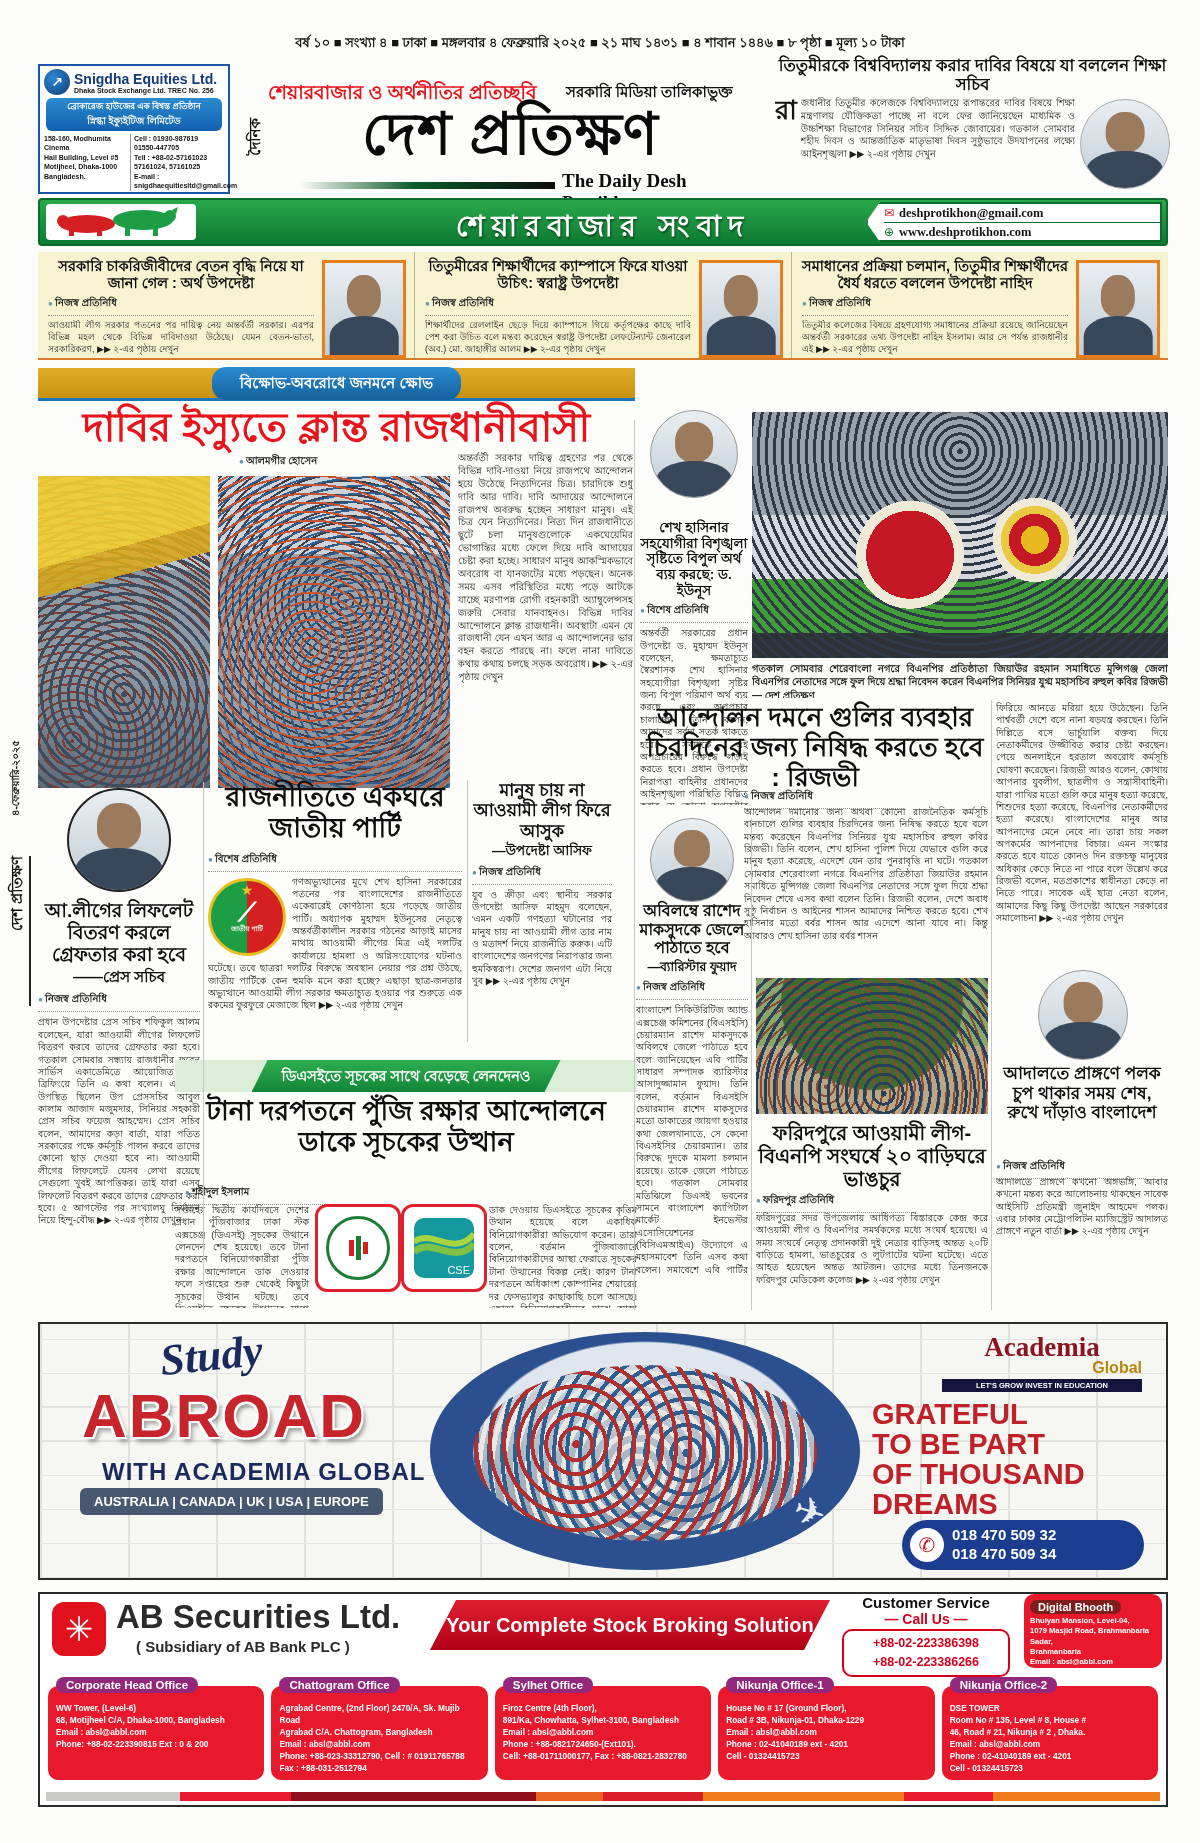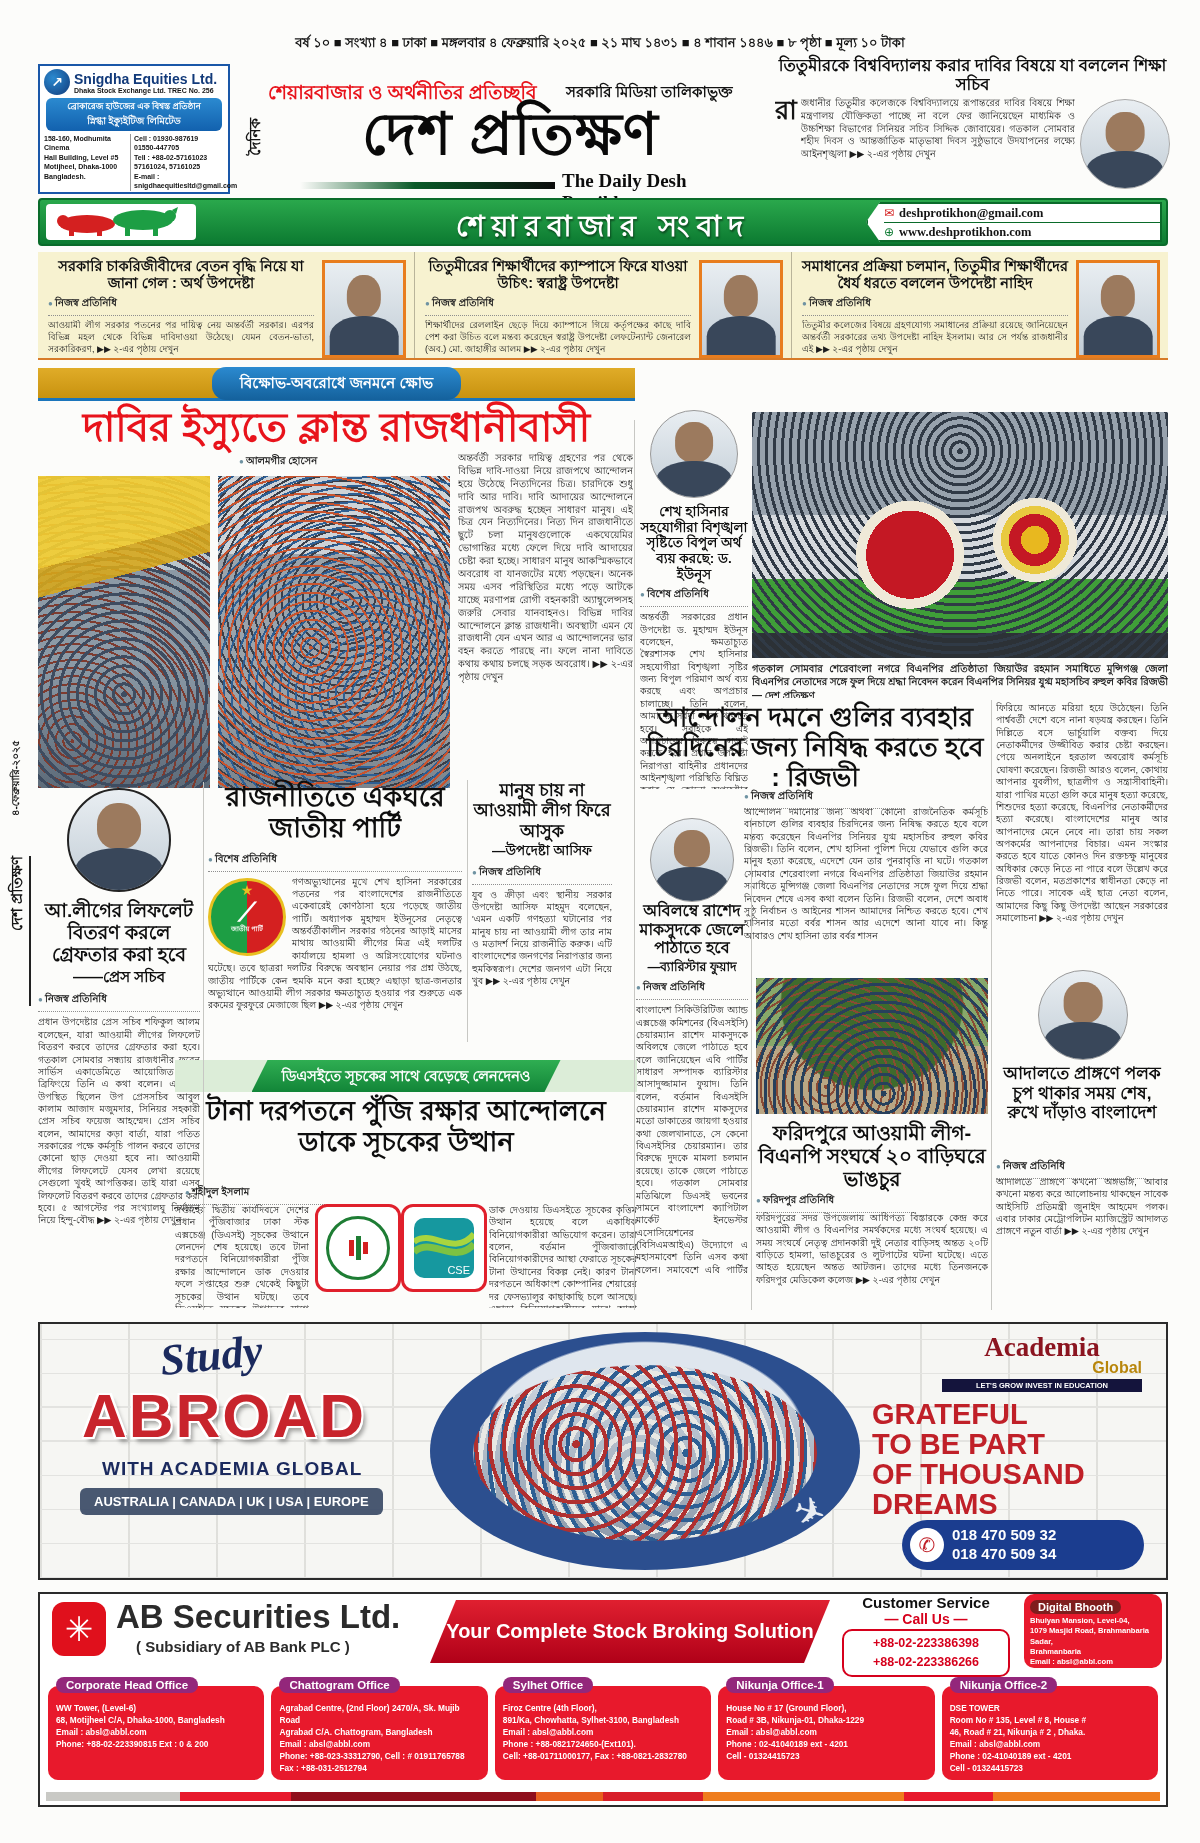--- a/index.html
+++ b/index.html
@@ -134,21 +134,21 @@
     <div class="kicker-blue">বিক্ষোভ-অবরোধে জনমনে ক্ষোভ</div>
   </div>
   <div class="abs" style="left:38px;top:406px;width:597px;text-align:center;font-size:40px;font-weight:900;color:#e8131b;line-height:1.05">দাবির ইস্যুতে ক্লান্ত রাজধানীবাসী</div>
   <div class="abs by" style="left:128px;top:453px;width:300px;text-align:center;border-bottom:none">আলমগীর হোসেন</div>
   <div class="abs photo ph-protest" style="left:38px;top:476px;width:172px;height:312px"></div>
   <div class="abs photo ph-street" style="left:218px;top:476px;width:232px;height:312px"></div>
   <div class="abs bd" style="left:458px;top:452px;width:175px;height:324px;font-size:9.7px">অন্তর্বর্তী সরকার দায়িত্ব গ্রহণের পর থেকে বিভিন্ন দাবি-দাওয়া নিয়ে রাজপথে আন্দোলন হয়ে উঠেছে নিত্যদিনের চিত্র। চারদিকে শুধু দাবি আর দাবি। দাবি আদায়ের আন্দোলনে রাজপথ অবরুদ্ধ হচ্ছেন সাধারণ মানুষ। এই চিত্র যেন নিত্যদিনের। নিত্য দিন রাজধানীতে ছুটে চলা মানুষগুলোকে একঘেয়েমির ভোগান্তির মধ্যে ফেলে দিয়ে দাবি আদায়ের চেষ্টা করা হচ্ছে। সাধারণ মানুষ আকস্মিকভাবে অবরোধ বা যানজটের মধ্যে পড়ছেন। অনেক সময় এসব পরিস্থিতির মধ্যে পড়ে আটকে যাচ্ছে মরণাপন্ন রোগী বহনকারী অ্যাম্বুলেন্সসহ জরুরি সেবার যানবাহনও। বিভিন্ন দাবির আন্দোলনে ক্লান্ত রাজধানী। অবস্থাটা এমন যে রাজধানী যেন এখন আর এ আন্দোলনের ভার বহন করতে পারছে না। ফলে নানা দাবিতে কথায় কথায় চলছে সড়ক অবরোধ। ▶▶ ২-এর পৃষ্ঠায় দেখুন</div>
 
   <div class="abs" style="left:640px;top:410px;width:108px">
     <div class="portrait round" style="width:86px;height:86px;margin:0 auto;border:1px solid #999"></div>
-    <div class="hl" style="font-size:13.5px;margin-top:6px">শেখ হাসিনার সহযোগীরা বিশৃঙ্খলা সৃষ্টিতে বিপুল অর্থ ব্যয় করছে: ড. ইউনূস</div>
+    <div class="hl" style="font-size:13.5px;margin-top:22px">শেখ হাসিনার সহযোগীরা বিশৃঙ্খলা সৃষ্টিতে বিপুল অর্থ ব্যয় করছে: ড. ইউনূস</div>
     <div class="by" style="margin-top:4px">বিশেষ প্রতিনিধি</div>
     <div class="bd" style="font-size:9.3px;height:178px">অন্তর্বর্তী সরকারের প্রধান উপদেষ্টা ড. মুহাম্মদ ইউনূস বলেছেন, ক্ষমতাচ্যুত স্বৈরশাসক শেখ হাসিনার সহযোগীরা বিশৃঙ্খলা সৃষ্টির জন্য বিপুল পরিমাণ অর্থ ব্যয় করছে এবং অপপ্রচার চালাচ্ছে। তিনি বলেন, আমাদের সর্বদা সতর্ক থাকতে হবে। সবাইকে এই অপপ্রচারের বিরুদ্ধে লড়াই করতে হবে। প্রধান উপদেষ্টা নিরাপত্তা বাহিনীর প্রধানদের আইনশৃঙ্খলা পরিস্থিতি বিঘ্নিত করার যে কোনো অপচেষ্টার বিরুদ্ধে ▶▶ ২-এর পৃষ্ঠায় দেখুন</div>
   </div>
 
   <div class="abs photo ph-wreath" style="left:752px;top:412px;width:416px;height:246px"></div>
   <div class="abs bd" style="left:752px;top:662px;width:416px;height:36px;font-size:10px;font-weight:600">গতকাল সোমবার শেরেবাংলা নগরে বিএনপির প্রতিষ্ঠাতা জিয়াউর রহমান সমাধিতে মুন্সিগঞ্জ জেলা বিএনপির নেতাদের সঙ্গে ফুল দিয়ে শ্রদ্ধা নিবেদন করেন বিএনপির সিনিয়র যুগ্ম মহাসচিব রুহুল কবির রিজভী — দেশ প্রতিক্ষণ</div>
 
   <div class="abs hl" style="left:640px;top:702px;width:350px;font-size:26px">আন্দোলন দমনে গুলির ব্যবহার চিরদিনের জন্য নিষিদ্ধ করতে হবে : রিজভী</div>
   <div class="abs by" style="left:744px;top:788px;width:160px">নিজস্ব প্রতিনিধি</div>
   <div class="abs bd" style="left:744px;top:806px;width:244px;height:164px;font-size:9.3px">আন্দোলন দমানোর জন্য অথবা কোনো রাজনৈতিক কর্মসূচি বানচালে গুলির ব্যবহার চিরদিনের জন্য নিষিদ্ধ করতে হবে বলে মন্তব্য করেছেন বিএনপির সিনিয়র যুগ্ম মহাসচিব রুহুল কবির রিজভী। তিনি বলেন, শেখ হাসিনা পুলিশ দিয়ে যেভাবে গুলি করে মানুষ হত্যা করেছে, এদেশে যেন তার পুনরাবৃত্তি না ঘটে। গতকাল সোমবার শেরেবাংলা নগরে বিএনপির প্রতিষ্ঠাতা জিয়াউর রহমান সমাধিতে মুন্সিগঞ্জ জেলা বিএনপির নেতাদের সঙ্গে ফুল দিয়ে শ্রদ্ধা নিবেদন শেষে এসব কথা বলেন তিনি। রিজভী বলেন, দেশে অবাধ সুষ্ঠু নির্বাচন ও আইনের শাসন আমাদের নিশ্চিত করতে হবে। শেখ হাসিনার মতো বর্বর শাসন আর এদেশে আনা যাবে না। কিন্তু আবারও শেখ হাসিনা তার বর্বর শাসন</div>
@@ -226,21 +226,21 @@
 
   <div class="rule-v" style="left:203px;top:782px;height:528px"></div>
   <div class="rule-v" style="left:467px;top:780px;height:262px"></div>
   <div class="rule-v" style="left:634px;top:420px;height:890px"></div>
   <div class="rule-v" style="left:751px;top:818px;height:492px"></div>
   <div class="rule-v" style="left:991px;top:700px;height:610px"></div>
 
   <div class="abs" style="left:38px;top:1322px;width:1130px;height:258px;border:2px solid #2b2b2b;box-sizing:border-box;background:repeating-linear-gradient(0deg,#e3e3e0 0 1.5px,transparent 1.5px 34px),repeating-linear-gradient(90deg,rgba(205,205,200,.55) 0 2px,transparent 2px 88px),#f6f6f3">
     <div style="position:absolute;left:120px;top:6px;font-size:44px;font-style:italic;font-weight:700;color:#1b2a5e;font-family:'Liberation Serif',serif;transform:rotate(-6deg)">Study</div>
     <div style="position:absolute;left:42px;top:56px;font-size:62px;font-weight:900;color:#c8242c;letter-spacing:2px;text-shadow:-2px -2px 0 #fff,2px -2px 0 #fff,-2px 2px 0 #fff,2px 2px 0 #fff,4px 5px 4px rgba(0,0,0,.35)">ABROAD</div>
-    <div style="position:absolute;left:62px;top:134px;font-size:19px;font-weight:800;color:#1b2a5e;letter-spacing:1px">WITH ACADEMIA GLOBAL</div>
+    <div style="position:absolute;left:62px;top:134px;font-size:24px;font-weight:800;color:#1b2a5e;letter-spacing:1px">WITH ACADEMIA GLOBAL</div>
     <div style="position:absolute;left:40px;top:164px;background:rgba(57,74,102,.92);color:#fff;font-weight:800;font-size:13px;padding:6px 14px;border-radius:6px">AUSTRALIA | CANADA | UK | USA | EUROPE</div>
     <div style="position:absolute;left:390px;top:8px;width:430px;height:238px;border-radius:50%;background:radial-gradient(ellipse at 50% 45%,#dfe6ee 0 52%,#2c4f8f 53% 72%,#1b2a5e 73%);overflow:hidden">
       <div style="position:absolute;left:10%;top:14%;width:80%;height:74%;border-radius:50%;background:repeating-radial-gradient(circle at 30% 45%,#b03030 0 4px,transparent 4px 14px),repeating-radial-gradient(circle at 62% 50%,#2e5f93 0 4px,transparent 4px 13px),repeating-radial-gradient(circle at 48% 60%,#e8e8e4 0 5px,transparent 5px 12px),linear-gradient(180deg,#cfd8e2,#8e9bab)"></div>
       <span style="position:absolute;right:34px;bottom:36px;color:#e8ecf2;font-size:38px;transform:rotate(18deg)">✈</span>
     </div>
     <div style="position:absolute;right:24px;top:8px;width:200px;text-align:center">
       <div style="font-size:27px;font-weight:800;font-family:'Liberation Serif',serif;color:#8b1520">Academia</div>
       <div style="font-size:16px;font-weight:700;color:#b8860b;margin-top:-4px;text-align:right">Global</div>
       <div style="background:#14143c;color:#fff;font-size:7.5px;font-weight:700;padding:2px 4px;margin-top:2px">LET'S GROW INVEST IN EDUCATION</div>
     </div>
@@ -254,21 +254,21 @@
         <span style="display:block">018 470 509 32</span>
         <span style="display:block">018 470 509 34</span>
       </span>
     </div>
   </div>
 
   <div class="abs" style="left:38px;top:1592px;width:1130px;height:215px;border:2px solid #2b2b2b;box-sizing:border-box;background:#fff">
     <div style="position:absolute;left:12px;top:8px;width:54px;height:54px;background:#e0101c;border-radius:12px;color:#fff;font-size:34px;text-align:center;line-height:54px">✳</div>
     <div style="position:absolute;left:76px;top:4px;font-size:33px;font-weight:700;color:#2b2b2b">AB Securities Ltd.</div>
     <div style="position:absolute;left:96px;top:44px;font-size:15px;font-weight:600;color:#2b2b2b">( Subsidiary of AB Bank PLC )</div>
-    <div style="position:absolute;left:390px;top:6px;width:400px;height:63px;background:linear-gradient(180deg,#e02030,#b00018);clip-path:polygon(26px 0,100% 0,calc(100% - 26px) 100%,0 100%);color:#fff;font-weight:800;font-size:20px;display:flex;align-items:center;justify-content:center;box-shadow:4px 4px 5px rgba(0,0,0,.3)">Your Complete Stock Broking Solution</div>
+    <div style="position:absolute;left:390px;top:6px;width:400px;height:50px;background:linear-gradient(180deg,#e02030,#b00018);clip-path:polygon(26px 0,100% 0,calc(100% - 26px) 100%,0 100%);color:#fff;font-weight:800;font-size:20px;display:flex;align-items:center;justify-content:center;box-shadow:4px 4px 5px rgba(0,0,0,.3)">Your Complete Stock Broking Solution</div>
     <div style="position:absolute;left:802px;top:0;width:168px;text-align:center">
       <div style="font-size:15px;font-weight:800;color:#101010">Customer Service</div>
       <div style="font-size:14px;font-weight:800;color:#d6001c">— Call Us —</div>
       <div style="border:2px solid #d6001c;border-radius:10px;padding:3px 4px;margin-top:2px;font-size:12.5px;font-weight:800;color:#d6001c;line-height:1.5">
         <span style="display:block">+88-02-223386398</span>
         <span style="display:block">+88-02-223386266</span>
       </div>
     </div>
     <div style="position:absolute;left:984px;top:0;width:138px;height:74px;background:#e8192c;border-radius:10px;padding:3px 6px;box-sizing:border-box">
       <div style="background:#7f1d1d;color:#fff;font-size:11px;font-weight:800;border-radius:8px;padding:1px 8px;display:inline-block">Digital Bhooth</div>

